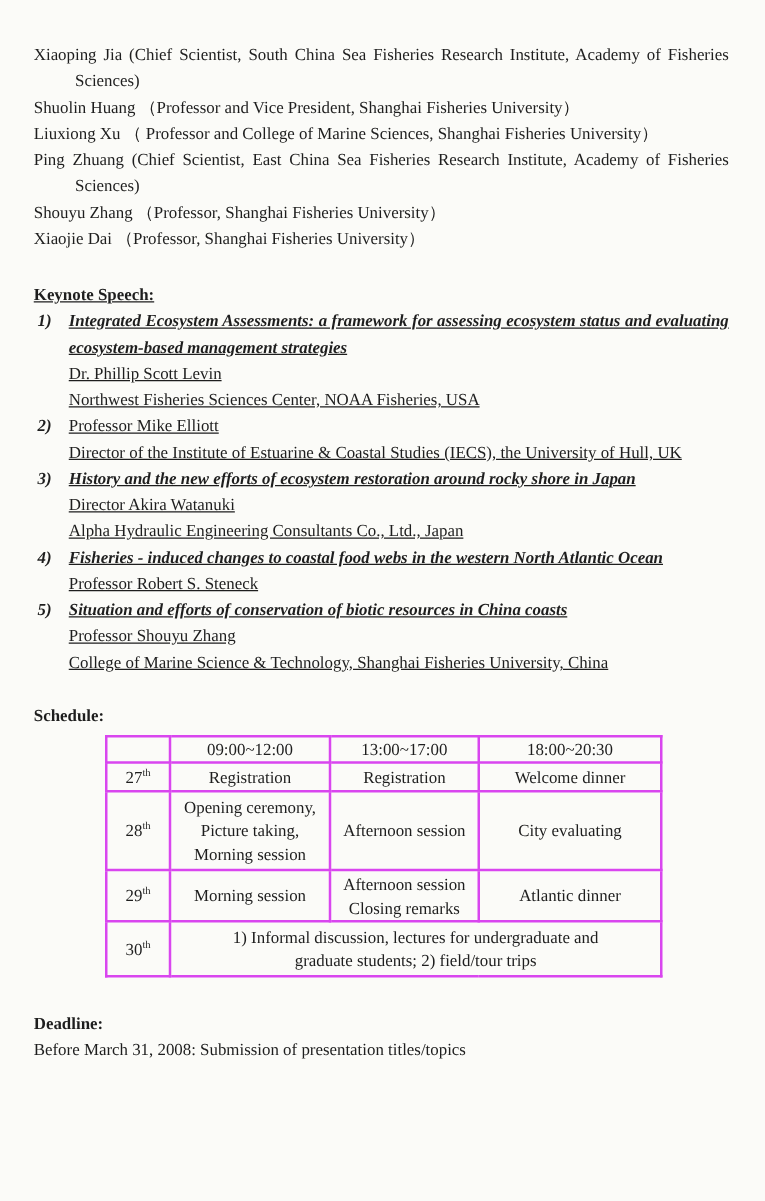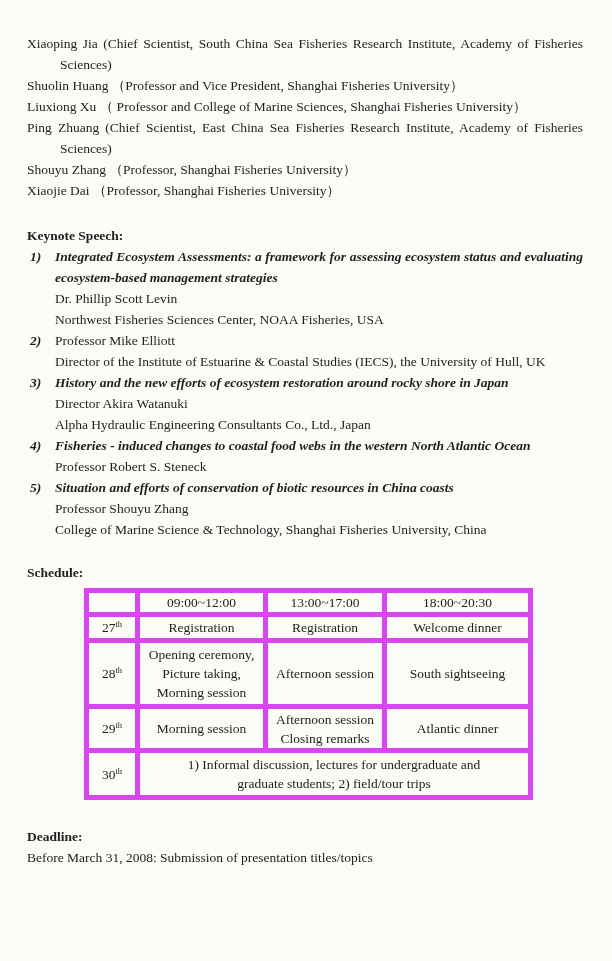--- a/index.html
+++ b/index.html
@@ -21,21 +21,21 @@
     padding-left: 33px;
     text-indent: -33px;
   }
 
   
   .section-heading {
     font-weight: bold;
     line-height: 21px;
     margin: 0;
   }
-  .keynote-section { margin-top: 24px; }
+  .keynote-section { margin-top: 24px; text-decoration: underline; }
   .schedule-section { margin-top: 22px; }
   .deadline-section { margin-top: 26px; }
 
   
   .k-item { position: relative; padding-left: 28px; line-height: 21px; }
   .k-num {
     position: absolute; left: 3px; top: 0;
     font-weight: bold; font-style: italic;
   }
   .k-title-row { text-align: justify; }
@@ -44,21 +44,21 @@
 
   
   table.schedule {
     border-collapse: collapse;
     table-layout: fixed;
     width: 444px;
     margin: 5px 0 0 57px;
     border: 2px solid #1c1c1c;
   }
   table.schedule td {
-    border: 5px solid #d946ef;
+    border: 2px solid #d946ef;
     text-align: center;
     vertical-align: middle;
     padding: 0 2px;
     line-height: 19px;
     font-size: 13.5px;
   }
   col.c-day { width: 51px; }
   col.c-1   { width: 128px; }
   col.c-2   { width: 119px; }
   col.c-3   { width: 146px; }
@@ -155,21 +155,21 @@
           <td><span>28</span><sup class="day-sup">th</sup></td>
           <td>
             <div>Opening ceremony,</div>
             <div>Picture taking,</div>
             <div>Morning session</div>
           </td>
           <td>
               <div>Afternoon session</div>
             </td>
           <td>
-              <div>South sightseeing</div>
+              <div>City evaluating</div>
             </td>
         </tr>
         <tr class="r-29">
           <td><span>29</span><sup class="day-sup">th</sup></td>
           <td>
               <div>Morning session</div>
             </td>
           <td>
             <div>Afternoon session</div>
             <div>Closing remarks</div>

